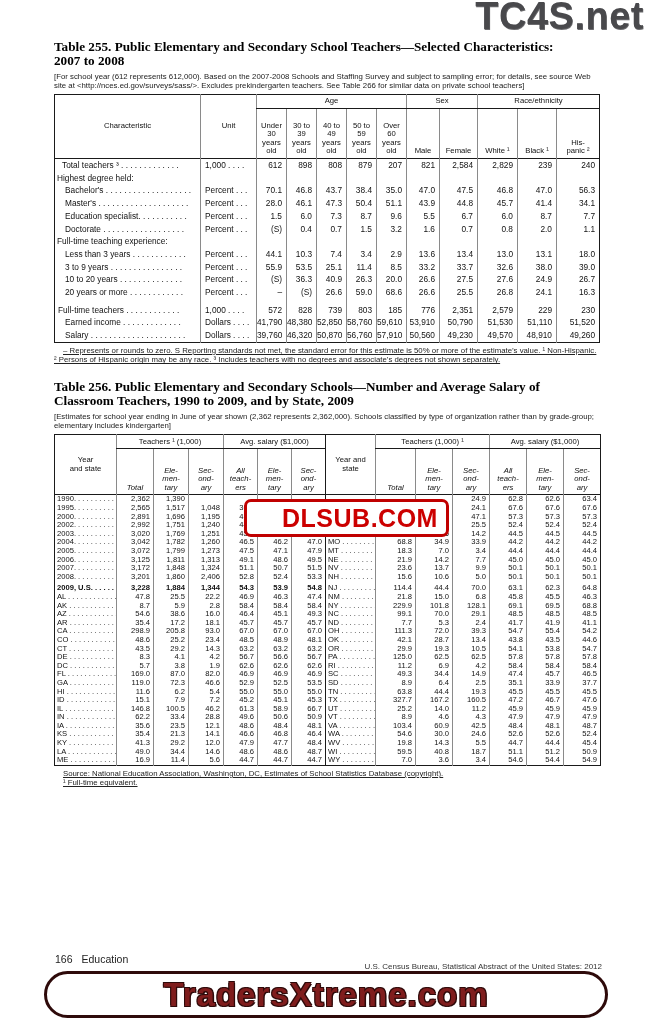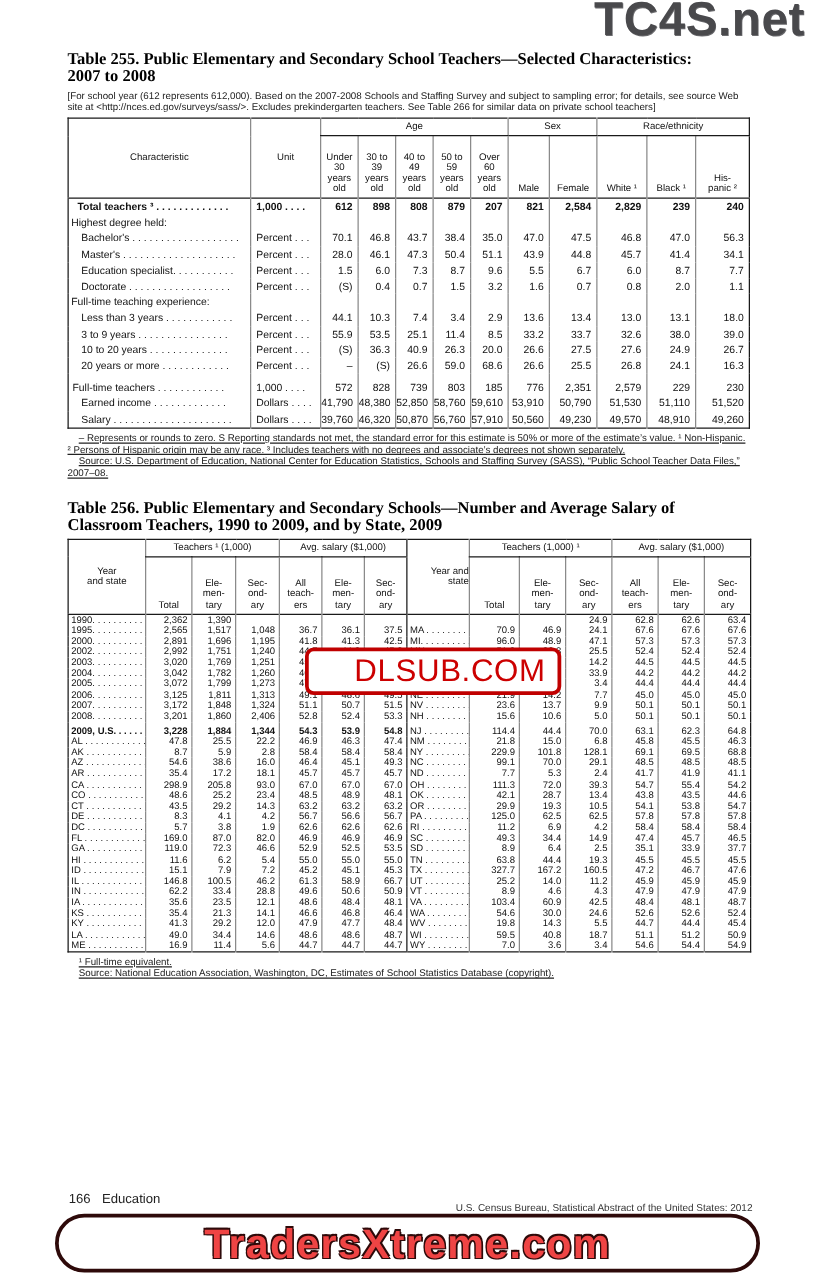--- a/index.html
+++ b/index.html
@@ -16,57 +16,57 @@
   table.datatable tr > *:first-child { border-left:none; }
   table.datatable thead { border-bottom:1px solid #1a1a1a; }
   table.datatable thead th.grp { border-bottom:1px solid #1a1a1a; }
   table.datatable thead th { font-size:7.7px; line-height:8.6px; text-align:center; color:#111; }
   table.datatable thead tr.sub th { vertical-align:bottom; padding-bottom:2px; white-space:pre-line; border-left:1px solid #8a8a8a; }
   table.datatable thead th.mid { vertical-align:middle; }
 
   
   .t255 tbody td { font-size:8.3px; line-height:12.7px; }
   .t255 .lbl  { text-align:left; padding-left:3px; white-space:nowrap; }
-  .t255 tr.bold td { font-weight:bold; }
+  .t255 tr.bold td { font-weight:normal; }
   .t255 tr.bold .lbl { padding-left:7px; }
   .t255 tr.sub .lbl { padding-left:10px; }
   .t255 tr.section .lbl { padding-left:2px; }
   .t255 tr.gap td { padding-top:5px;margin-left:16px; }
   .t255 .unit { text-align:left; padding-left:4px; white-space:nowrap; }
   .t255 .num  { text-align:right; padding-right:4px; white-space:nowrap; }
   .t255 thead tr.grp-row th { height:14px; }
   .t255 thead tr.sub th { height:50px; }
 
   
   .t256 tbody td { font-size:7.6px; line-height:8.6px; }
   .t256 .lbl { text-align:left; padding-left:2px; white-space:nowrap; }
   .t256 .num { text-align:right; padding-right:3px; white-space:nowrap; }
   .t256 td.bold { font-weight:bold; }
-  .t256 td.divider, .t256 th.divider { border-left:1.4px solid #1a1a1a;text-align:right; }
+  .t256 td.divider, .t256 th.divider { border-left:1.4px solid #1a1a1a; }
   .t256 tr.gap td { padding-top:3px; }
   .t256 thead tr.grp-row th { height:14px; }
-  .t256 thead tr.sub th { height:46px; }
+  .t256 thead tr.sub th { height:46px;font-style:italic; }
 
   .fn { font-size:7.8px; line-height:9.3px; margin-top:3px; color:#222; }
   .fn p { text-indent:9px;text-decoration:underline; }
   .gap-before { margin-top:16px; }
 
   .page-label { position:absolute; left:55px; top:953px; font-size:10.5px; color:#222; }
   .page-label .sec { margin-left:9px; }
   .census { position:absolute; right:50px; top:962px; font-size:8px; color:#333; }
 
   
   .wm-top { position:absolute; top:-5px; right:8px; z-index:9; font-family:"Liberation Sans", sans-serif;
             font-weight:bold; font-size:38px; letter-spacing:0.5px; color:#49494c; text-shadow:0.5px 0.5px 0 #6b6b6e; }
-  .wm-mid { position:absolute; left:244px; top:518px; width:205px; height:38px; z-index:9; background:#ffffff;
+  .wm-mid { position:absolute; left:244px; top:499px; width:205px; height:38px; z-index:9; background:#ffffff;
             border:3px solid #c00000; border-radius:7px; display:flex; align-items:center; justify-content:center;
-            font-weight:normal; font-size:25px; letter-spacing:0.5px; color:#cc0000;padding-left:27px; }
+            font-weight:bold; font-size:25px; letter-spacing:0.5px; color:#cc0000;padding-left:27px; }
   .wm-bottom { position:absolute; left:44px; top:971px; width:564px; height:47px; z-index:9; background:#ffffff;
             border:3.5px solid #2e0a0a; border-radius:24px; display:flex; align-items:center; justify-content:center;
-            font-weight:bold; font-size:33px; letter-spacing:1px; color:#ef4444;
+            font-weight:bold; font-size:33px; letter-spacing:1px; color:#7f1d1d;
             text-shadow:1.3px 1.3px 0 #2e0a0a, -1px -1px 0 #2e0a0a, 1px -1px 0 #2e0a0a, -1px 1.3px 0 #2e0a0a; }
 </style>
 </head>
 <body>
 
 <div class="page">
 
   <div class="content">
 
     <div class="t-title">Table 255. Public Elementary and Secondary School Teachers—Selected Characteristics: 2007 to 2008</div>
@@ -319,24 +319,24 @@
             <td class="num">49,230</td>
             <td class="num">49,570</td>
             <td class="num">48,910</td>
             <td class="num">49,260</td>
           </tr>
         </tbody>
     </table>
 
     <div class="fn">
       <p>– Represents or rounds to zero. S Reporting standards not met, the standard error for this estimate is 50% or more of the estimate’s value. ¹ Non-Hispanic. ² Persons of Hispanic origin may be any race. ³ Includes teachers with no degrees and associate’s degrees not shown separately.</p>
-      <p>Source: U.S. Department of Education, National Center for Education Statistics, Schools and Staffing Survey (SASS), “Public School Teacher Data Files,” 2007–08.</p>
     </div>
 
     <div class="t-title gap-before">Table 256. Public Elementary and Secondary Schools—Number and Average Salary of Classroom Teachers, 1990 to 2009, and by State, 2009</div>
+    <div class="t-note">[Estimates for school year ending in June of year shown (2,362 represents 2,362,000). Schools classified by type of organization rather than by grade-group; elementary includes kindergarten]</div>
 
     <table class="datatable t256">
       <colgroup>
         <col style="width:62px">
           <col style="width:37px">
           <col style="width:35px">
           <col style="width:35px">
         <col style="width:34px">
           <col style="width:34px">
           <col style="width:34px">
@@ -888,22 +888,22 @@
             <td class="num">3.6</td>
             <td class="num">3.4</td>
             <td class="num">54.6</td>
             <td class="num">54.4</td>
             <td class="num">54.9</td>
           </tr>
         </tbody>
     </table>
 
     <div class="fn">
+      <p>Source: National Education Association, Washington, DC, Estimates of School Statistics Database (copyright).</p>
       <p>¹ Full-time equivalent.</p>
-      <p>Source: National Education Association, Washington, DC, Estimates of School Statistics Database (copyright).</p>
     </div>
 
   </div>
 
   <div class="page-label">
     <span>166</span><span class="sec">Education</span>
   </div>
   <div class="census">U.S. Census Bureau, Statistical Abstract of the United States: 2012</div>
 
   <div class="wm-top">TC4S.net</div>

